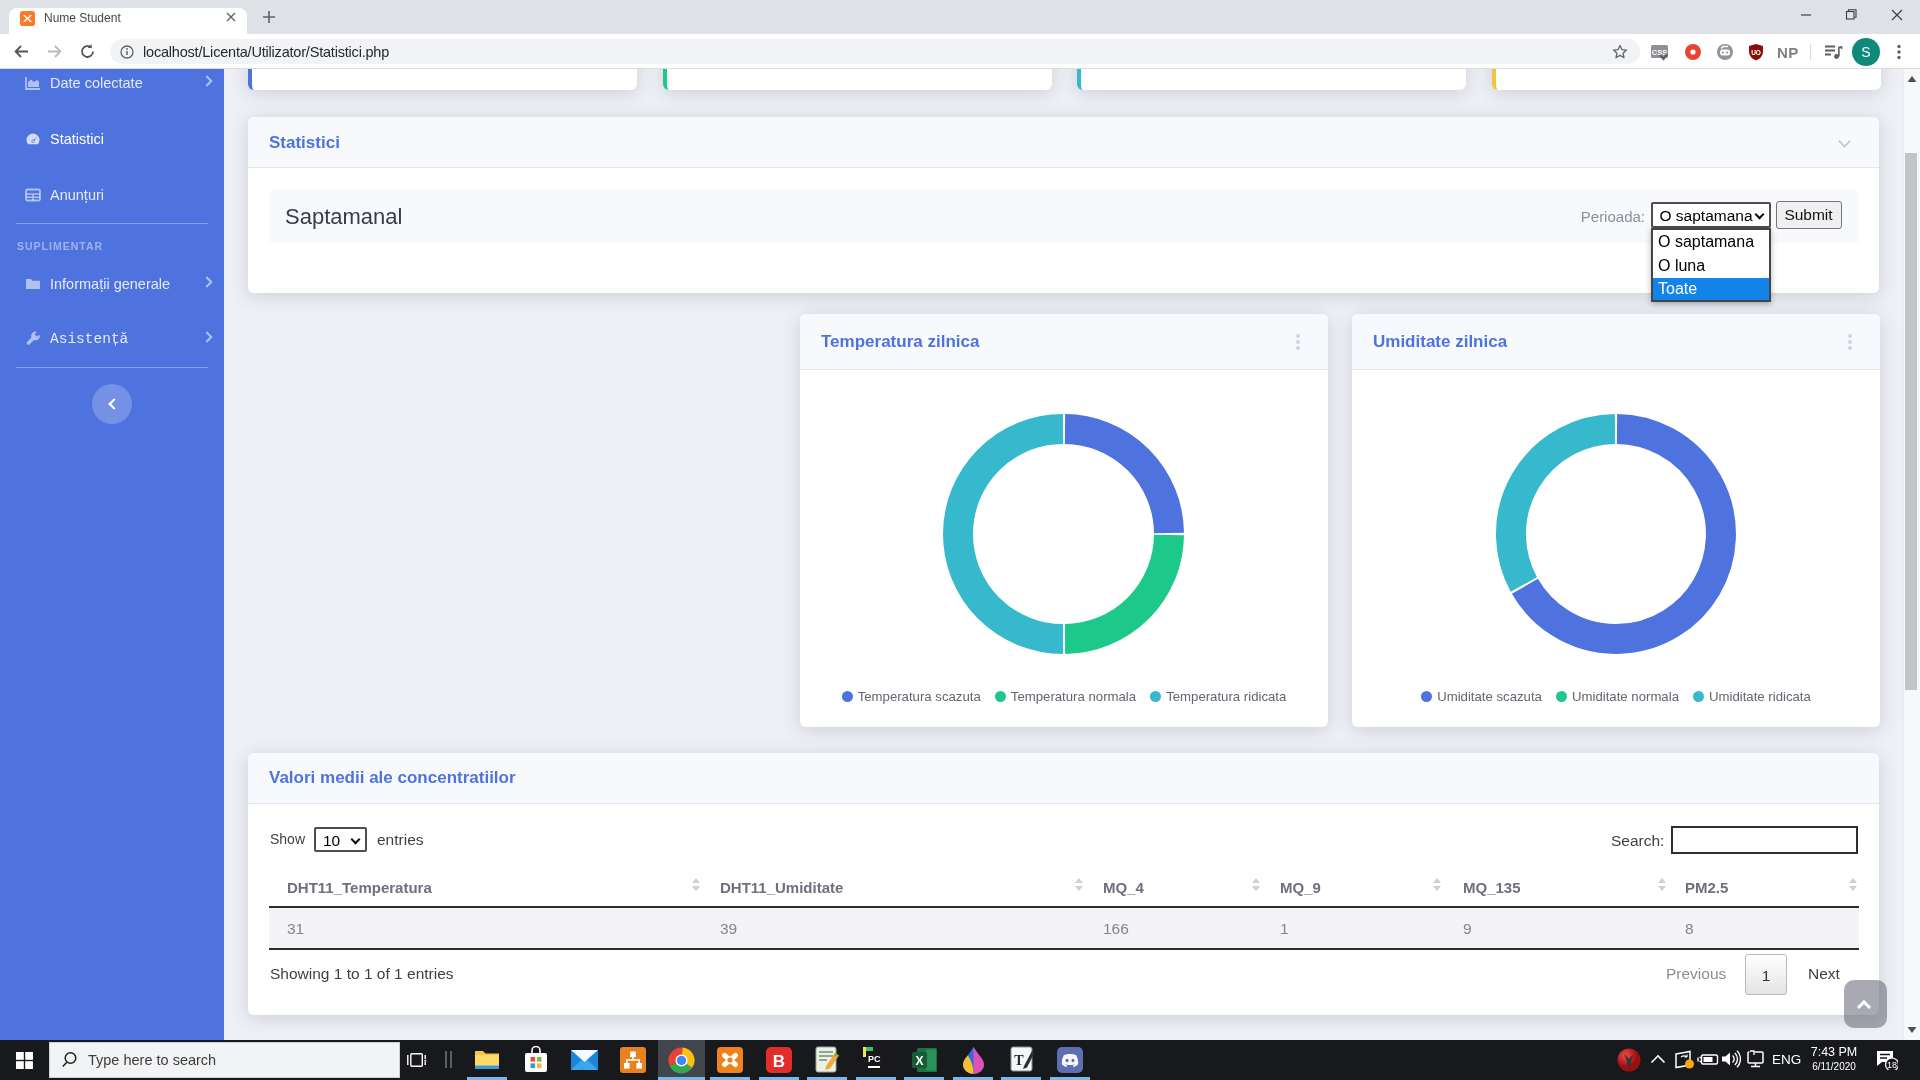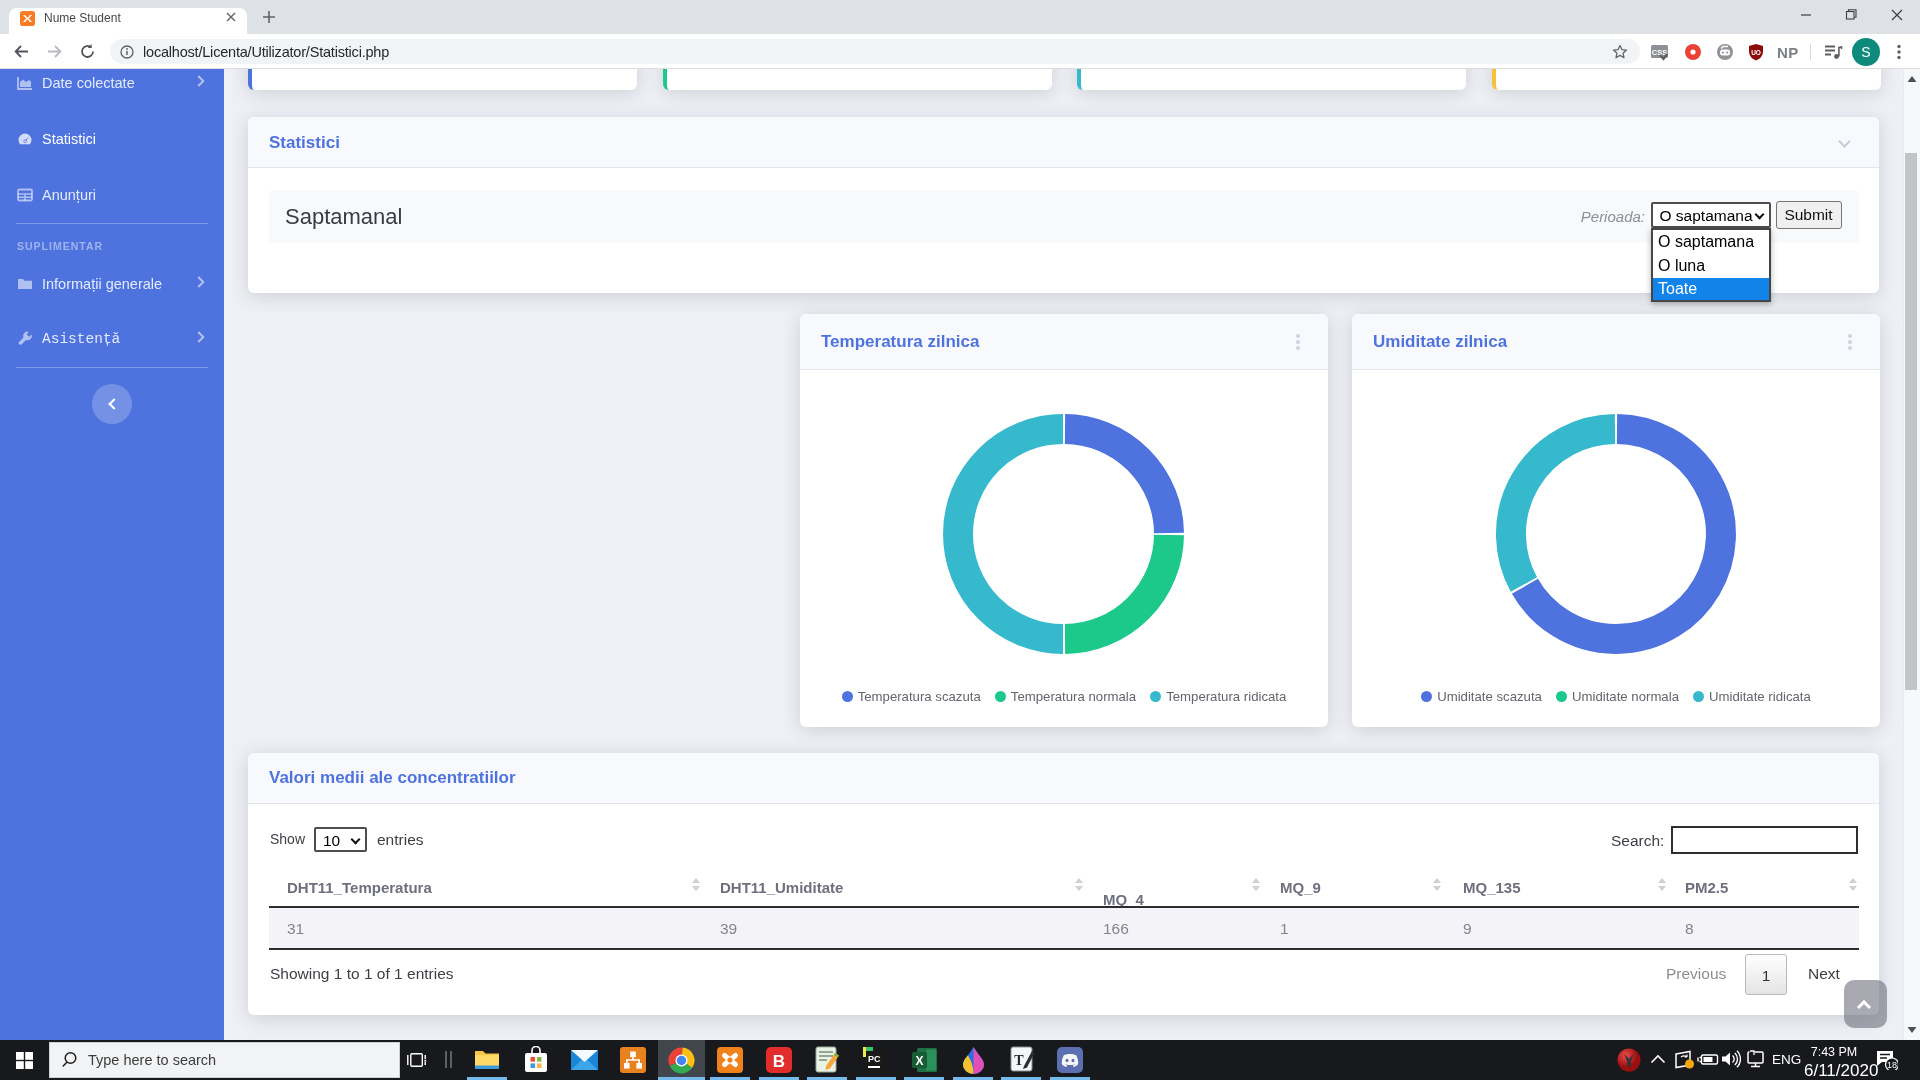--- a/index.html
+++ b/index.html
@@ -9,21 +9,21 @@
 
 #tabstrip{left:0;top:0;width:1920px;height:34px;background:#dee1e6;}
 #tab{left:9px;top:8px;width:238px;height:26px;background:#fff;border-radius:8px 8px 0 0;}
 #tabtitle{left:44px;top:11px;font-size:12px;color:#45474a;}
 #toolbar{left:0;top:34px;width:1920px;height:35px;background:#fff;border-bottom:1px solid #dcdde0;}
 #omnibox{left:110px;top:39px;width:1530px;height:25px;border-radius:13px;background:#f1f3f4;}
 #urltext{left:143px;top:44px;font-size:14.5px;color:#26282b;letter-spacing:-0.2px;}
 
 #viewport{left:0;top:69px;width:1903px;height:971px;background:#eef0f6;overflow:hidden;}
 #sidebar{left:0;top:0;width:224px;height:971px;background:#4e73df;}
-.nav-item{position:absolute;left:0;width:270px;height:24px;color:rgba(255,255,255,0.85);font-size:14.5px;}
+.nav-item{position:absolute;left:8px;width:270px;height:24px;color:rgba(255,255,255,0.85);font-size:14.5px;}
 .nav-item .txt{position:absolute;left:42px;top:3px;}
 .nav-icon{position:absolute;left:17px;top:3px;width:16px;height:16px;}
 .chev{position:absolute;left:195px;top:5px;width:8px;height:8px;border-right:2.6px solid rgba(255,255,255,0.55);border-top:2.6px solid rgba(255,255,255,0.55);transform:rotate(45deg);}
 .sdiv{position:absolute;left:16px;width:192px;height:1px;background:rgba(255,255,255,0.3);}
 
 .card{position:absolute;background:#fff;border-radius:6px;box-shadow:0 3px 18px rgba(58,59,69,0.18);}
 .chead{position:absolute;left:0;top:0;width:100%;background:#f8f9fc;border-bottom:1px solid #e3e6f0;border-radius:6px 6px 0 0;}
 .ctitle{position:absolute;left:21px;font-size:17px;font-weight:bold;color:#4e73df;}
 .kebab{position:absolute;width:4px;height:4px;border-radius:50%;background:#d1d3e2;}
 .kebab:before,.kebab:after{content:"";position:absolute;left:0;width:4px;height:4px;border-radius:50%;background:#d1d3e2;}
@@ -180,21 +180,21 @@
     <div class="card" style="left:662.5px;top:-20px;width:389px;height:41px;border-left:4px solid #1cc88a;"></div>
     <div class="card" style="left:1077px;top:-20px;width:389px;height:41px;border-left:4px solid #36b9cc;"></div>
     <div class="card" style="left:1491.5px;top:-20px;width:389px;height:41px;border-left:4px solid #f6c23e;"></div>
 
     <div class="card" style="left:248px;top:48px;width:1631px;height:176px;">
       <div class="chead" style="height:51px;"></div>
       <div class="ctitle" style="top:16px;">Statistici</div>
       <div class="abs" style="left:1592px;top:20px;width:9px;height:9px;border-right:2.4px solid #c9ccd8;border-bottom:2.4px solid #c9ccd8;transform:rotate(45deg);"></div>
       <div class="abs" style="left:21px;top:73px;width:1590px;height:53px;background:#f8f9fc;border-radius:4px;"></div>
       <div class="abs" style="left:37px;top:87px;font-size:22px;color:#3a3b45;">Saptamanal</div>
-      <div class="abs" style="left:1289px;top:91px;width:108px;font-size:15px;color:#8b8f98;text-align:right;font-style:italic;">Perioada:</div>
+      <div class="abs" style="left:1289px;top:91px;width:108px;font-size:15px;color:#8b8f98;text-align:right;">Perioada:</div>
       <div class="csel" style="left:1402.5px;top:85px;width:120px;height:26px;">
           <span style="position:absolute;left:7px;top:3px;">O saptamana</span>
           <span class="selarrow" style="left:103px;top:7px;"></span>
         </div>
       <div class="cbtn" style="left:1527.5px;top:84px;width:66px;height:28px;line-height:25px;">Submit</div>
     </div>
 
     <div class="abs" style="left:1651px;top:159px;width:120px;height:73.5px;background:#fff;border:2px solid #454545;box-shadow:0 2px 6px rgba(0,0,0,0.3);z-index:50;">
       <div style="position:absolute;left:5px;top:3px;font-size:16px;color:#000;">O saptamana</div>
       <div style="position:absolute;left:5px;top:27px;font-size:16px;color:#000;">O luna</div>
@@ -238,21 +238,21 @@
       <div class="csel" style="left:66px;top:73.5px;width:52.5px;height:25px;">
           <span style="position:absolute;left:7px;top:3px;text-align:right;">10</span>
           <span class="selarrow" style="left:36px;top:7px;"></span>
         </div>
       <div class="abs" style="left:129px;top:78px;font-size:15.5px;color:#3d3f47;">entries</div>
       <div class="abs" style="left:1363px;top:79px;font-size:15.5px;color:#3d3f47;">Search:</div>
       <div class="abs" style="left:1423px;top:72.5px;width:187px;height:28.5px;background:#fff;border:2px solid #2e2e2e;"></div>
 
       <div class="abs thead" style="left:39px;top:126px;">DHT11_Temperatura</div>
       <div class="abs thead" style="left:472px;top:126px;">DHT11_Umiditate</div>
-      <div class="abs thead" style="left:855px;top:126px;margin-top:12px;">MQ_4</div>
+      <div class="abs thead" style="left:855px;top:126px;">MQ_4</div>
       <div class="abs thead" style="left:1032px;top:126px;">MQ_9</div>
       <div class="abs thead" style="left:1215px;top:126px;">MQ_135</div>
       <div class="abs thead" style="left:1437px;top:126px;">PM2.5</div>
       <div class="sorticon" style="left:444px;top:125px;"></div>
       <div class="sorticon" style="left:827px;top:125px;"></div>
       <div class="sorticon" style="left:1004px;top:125px;"></div>
       <div class="sorticon" style="left:1185px;top:125px;"></div>
       <div class="sorticon" style="left:1410px;top:125px;"></div>
       <div class="sorticon" style="left:1601px;top:125px;"></div>
       <div class="abs" style="left:21px;top:153px;width:1590px;height:2px;background:#2c2c2c;"></div>
@@ -438,20 +438,20 @@
       <path d="M11.5 5.5 A4.5 4.5 0 0 1 11.5 12.5 M13.8 3 A8 8 0 0 1 13.8 15 M16 0.8 A11.5 11.5 0 0 1 16 17.2" stroke="#fff" stroke-width="1.4" fill="none"></path>
     </svg>
   <svg class="abs" style="left:1745px;top:1050px" width="21" height="19" viewBox="0 0 21 19">
       <rect x="3" y="2" width="15" height="11" rx="1" fill="none" stroke="#fff" stroke-width="1.5"></rect>
       <path d="M10.5 13 V16 M6 16.5 H15" stroke="#fff" stroke-width="1.5"></path>
       <rect x="4.5" y="0.5" width="5" height="5" fill="#18191c"></rect>
       <path d="M5 1 H9 V5" stroke="#fff" stroke-width="1.3" fill="none"></path>
     </svg>
   <div class="tbtext" style="left:1772px;top:1052px;font-size:13.5px;">ENG</div>
   <div class="tbtext" style="left:1808px;top:1045px;width:52px;font-size:12.5px;text-align:center;">7:43 PM</div>
-  <div class="tbtext" style="left:1804px;top:1061px;width:60px;font-size:17px;text-align:center;">6/11/2020</div>
+  <div class="tbtext" style="left:1804px;top:1061px;width:60px;font-size:10px;text-align:center;">6/11/2020</div>
   <svg class="abs" style="left:1876px;top:1050px" width="22" height="20" viewBox="0 0 22 20">
       <path d="M1 1 H17 V12 H6 L1 16 Z" fill="#fff"></path>
       <path d="M4 4.5 H14 M4 8 H11" stroke="#18191c" stroke-width="1.5"></path>
       <circle cx="16" cy="14.5" r="6.5" fill="#18191c" stroke="#fff" stroke-width="1.2"></circle>
       <text x="16" y="17.8" font-size="9" fill="#fff" text-anchor="middle" font-family="Liberation Sans">18</text>
     </svg>
 </div>
 
 </body></html>

